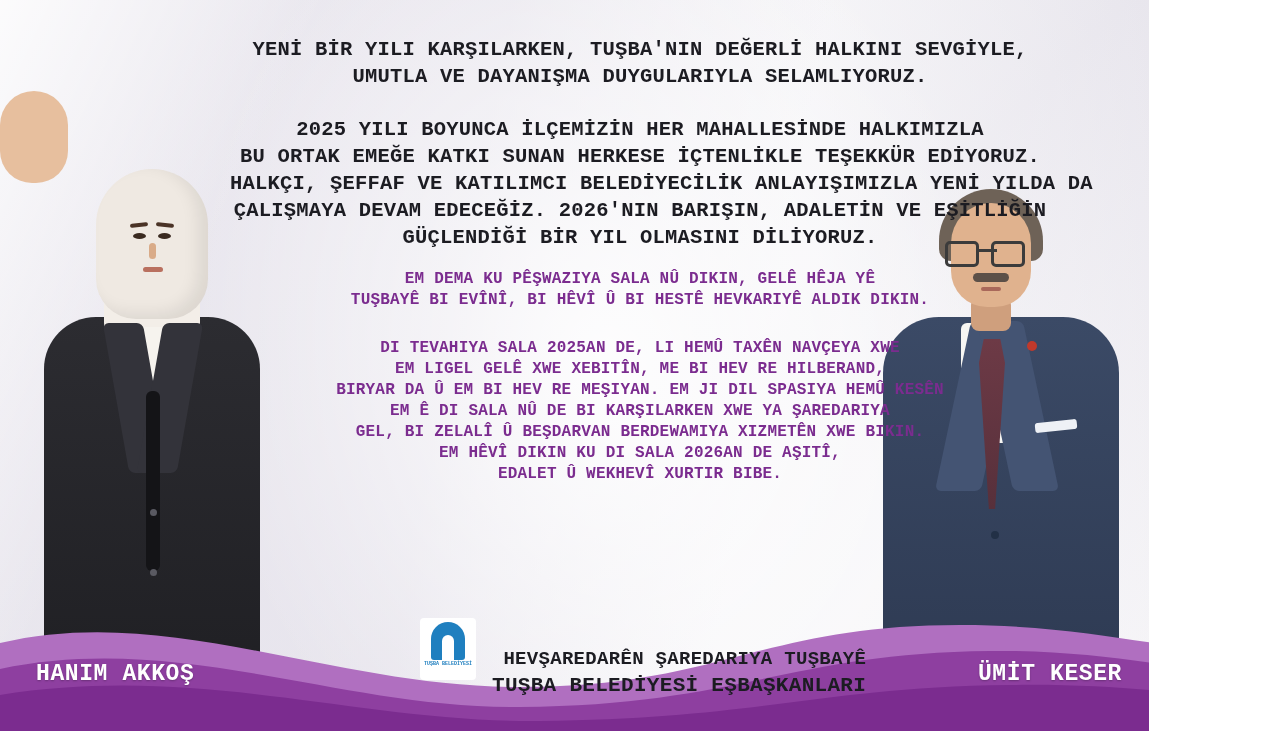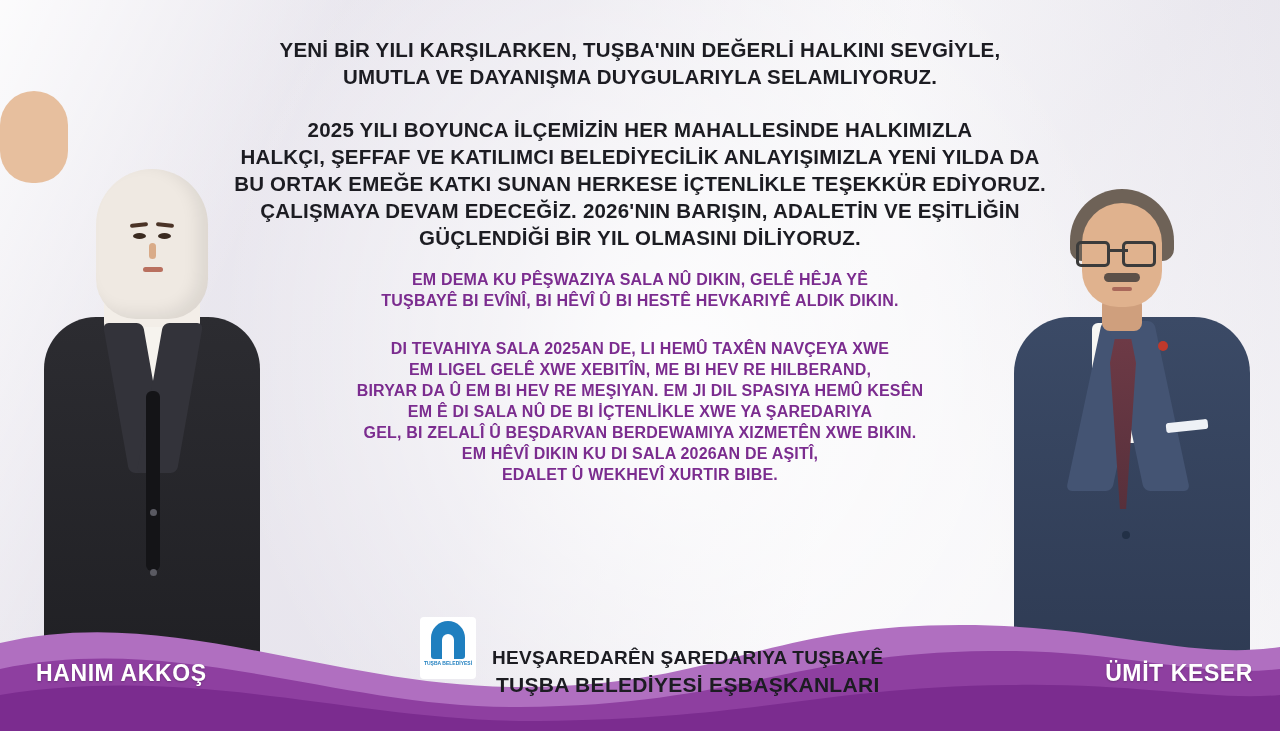--- a/index.html
+++ b/index.html
@@ -5,24 +5,25 @@
   html, body {
     margin: 0;
     padding: 0;
     background: #ffffff;
   }
   body {
     font-family: "Liberation Sans", sans-serif;
   }
   .poster {
     position: relative;
-    width: 1280px;
+    width: 1149px;
     height: 731px;
     overflow: hidden;
     background: linear-gradient(135deg, #f7f6f8 0%, #efeef2 35%, #e7e5ec 60%, #f4f3f6 100%);
+    font-family: Liberation Mono, monospace;
   }
   
   .bg-streaks {
     position: absolute;
     inset: 0;
     background:
       linear-gradient(115deg, rgba(255,255,255,0.85) 0%, rgba(255,255,255,0) 22%),
       linear-gradient(100deg, rgba(220,216,228,0.55) 40%, rgba(255,255,255,0) 65%),
       linear-gradient(75deg, rgba(255,255,255,0.6) 70%, rgba(236,233,241,0.2) 100%);
   }
@@ -242,21 +243,21 @@
     font-size: 5px;
     color: #1f7fbf;
     font-weight: bold;
     margin-top: 2px;
     line-height: 1.15;
     text-align: center;
   }
   .footer-lines {
     color: #1c1c22;
     font-weight: bold;
-    text-align: center;
+    text-align: right;
     margin-top: 48px;
   }
   .footer-line-1 { font-size: 19px; letter-spacing: 0.3px; }
   .footer-line-2 { font-size: 21px; letter-spacing: 0.3px; margin-top: 4px; }
 </style>
 </head>
 <body>
 
 <div class="poster">
 
@@ -307,36 +308,36 @@
 
   <div class="text-area">
 
     <div class="para tr tr-lead">
       <div>YENİ BİR YILI KARŞILARKEN, TUŞBA'NIN DEĞERLİ HALKINI SEVGİYLE,</div>
       <div>UMUTLA VE DAYANIŞMA DUYGULARIYLA SELAMLIYORUZ.</div>
     </div>
 
     <div class="para tr">
       <div>2025 YILI BOYUNCA İLÇEMİZİN HER MAHALLESİNDE HALKIMIZLA</div>
+      <div>BU ORTAK EMEĞE KATKI SUNAN HERKESE İÇTENLİKLE TEŞEKKÜR EDİYORUZ.</div>
       <div>HALKÇI, ŞEFFAF VE KATILIMCI BELEDİYECİLİK ANLAYIŞIMIZLA YENİ YILDA DA</div>
-      <div>BU ORTAK EMEĞE KATKI SUNAN HERKESE İÇTENLİKLE TEŞEKKÜR EDİYORUZ.</div>
       <div>ÇALIŞMAYA DEVAM EDECEĞİZ. 2026'NIN BARIŞIN, ADALETİN VE EŞİTLİĞİN</div>
       <div>GÜÇLENDİĞİ BİR YIL OLMASINI DİLİYORUZ.</div>
     </div>
 
     <div class="para kur kur-1">
       <div>EM DEMA KU PÊŞWAZIYA SALA NÛ DIKIN, GELÊ HÊJA YÊ</div>
       <div>TUŞBAYÊ BI EVÎNÎ, BI HÊVÎ Û BI HESTÊ HEVKARIYÊ ALDIK DIKIN.</div>
     </div>
 
     <div class="para kur kur-2">
       <div>DI TEVAHIYA SALA 2025AN DE, LI HEMÛ TAXÊN NAVÇEYA XWE</div>
       <div>EM LIGEL GELÊ XWE XEBITÎN, ME BI HEV RE HILBERAND,</div>
       <div>BIRYAR DA Û EM BI HEV RE MEŞIYAN. EM JI DIL SPASIYA HEMÛ KESÊN</div>
-      <div>EM Ê DI SALA NÛ DE BI İÇTENLİKLE XWE YA ŞAREDARIYA</div>
+      <div>EM Ê DI SALA NÛ DE BI KARŞILARKEN XWE YA ŞAREDARIYA</div>
       <div>GEL, BI ZELALÎ Û BEŞDARVAN BERDEWAMIYA XIZMETÊN XWE BIKIN.</div>
       <div>EM HÊVÎ DIKIN KU DI SALA 2026AN DE AŞITÎ,</div>
       <div>EDALET Û WEKHEVÎ XURTIR BIBE.</div>
     </div>
   </div>
 
   <svg class="wave" viewBox="0 0 1280 140" preserveAspectRatio="none">
     <path d="M0,52 C170,12 330,96 520,96 C720,96 760,34 960,34 C1110,34 1190,70 1280,56 L1280,140 L0,140 Z" fill="#b06fc0"></path>
     <path d="M0,78 C180,40 340,118 520,116 C740,114 790,62 990,60 C1120,58 1200,88 1280,78 L1280,140 L0,140 Z" fill="#8e3fa0"></path>
     <path d="M0,104 C200,72 360,132 540,130 C760,128 820,96 1010,94 C1140,92 1210,110 1280,104 L1280,140 L0,140 Z" fill="#7b2c8f"></path>

